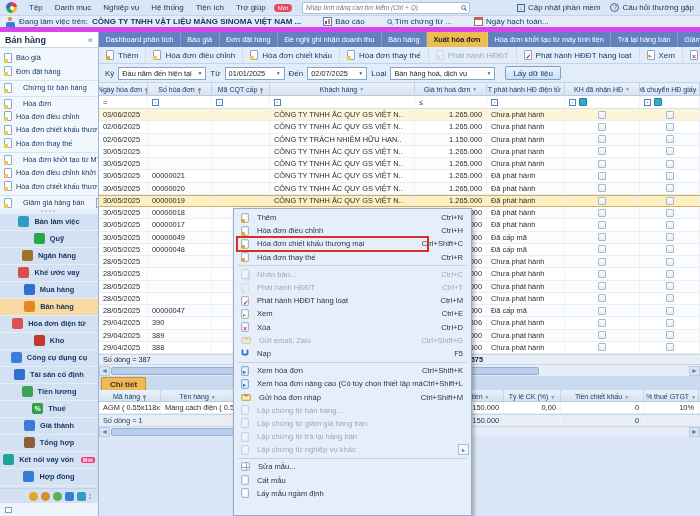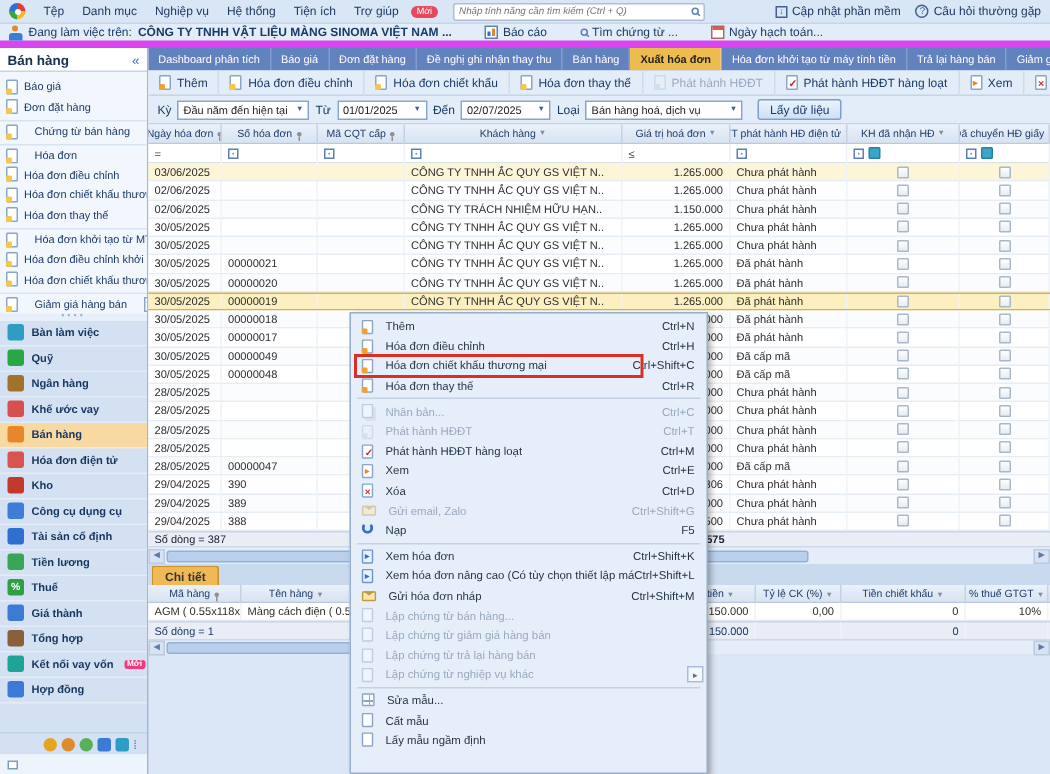--- a/index.html
+++ b/index.html
@@ -41,21 +41,21 @@
   .sb-title{font-weight:bold;font-size:9px;color:#16304f;}
   .sb-collapse{margin-left:auto;color:#2f6fd0;font-size:9px;}
   .sb-items{padding-top:3px;}
   .sb-item{height:13.6px;display:flex;align-items:center;gap:4px;padding:0 4px;color:#1b3a66;font-size:7.3px;white-space:nowrap;overflow:hidden;}
   .sb-item.sep{border-top:1px solid #d8e4f2;margin-top:2px;padding-top:1px;gap:11px;}
   .sb-item .dd{display:none;}
   .sb-item.dropdown .dd{display:flex;margin-left:auto;}
   .dd{width:10px;height:10px;border:1px solid #8aa5c6;background:#fff;font-size:5px;align-items:center;justify-content:center;color:#333;display:flex;}
   .sb-resize{height:5px;display:flex;align-items:center;justify-content:center;color:#9ab0c9;font-size:6px;letter-spacing:2px;background:#e7f0fa;}
   .sb-modules{background:#d3e1f3;flex:1;display:flex;flex-direction:column;}
-  .sb-mod{height:17px;display:flex;align-items:center;gap:5px;padding:0 5px;border-bottom:1px solid #e3edf8;font-weight:bold;color:#15355e;font-size:7.4px;white-space:nowrap;overflow:hidden;}
+  .sb-mod{height:17px;display:flex;align-items:center;gap:5px;padding:0 5px;border-bottom:1px solid #e3edf8;font-weight:bold;color:#15355e;font-size:7.4px;white-space:nowrap;overflow:hidden;justify-content:center;}
   .sb-mod.active{background:#f9d9a2;}
   .mic{width:11px;height:11px;border-radius:2px;flex:none;color:#fff;font-size:7px;font-weight:bold;display:flex;align-items:center;justify-content:center;}
   .mic.desk{background:#2e9cc3;}
   .mic.cash{background:#27a844;}
   .mic.bank{background:#a0722a;}
   .mic.loan{background:#d94f4f;}
   .mic.purchase{background:#2f6fd0;}
   .mic.sales{background:#e8872a;}
   .mic.einvoice{background:#d9534f;}
   .mic.warehouse{background:#c0392b;}
@@ -315,20 +315,25 @@
           <span>Ngân hàng</span>
 
         </div>
 
         <div class="sb-mod">
           <span class="mic loan"></span>
           <span>Khế ước vay</span>
 
         </div>
 
+        <div class="sb-mod">
+          <span class="mic purchase"></span>
+          <span>Mua hàng</span>
+
+        </div>
 
         <div class="sb-mod active">
           <span class="mic sales"></span>
           <span>Bán hàng</span>
 
         </div>
 
         <div class="sb-mod">
           <span class="mic einvoice"></span>
           <span>Hóa đơn điện tử</span>
@@ -410,21 +415,21 @@
 
   <div class="content">
     <div class="tabstrip">
 
         <span class="tab">Dashboard phân tích</span>
 
         <span class="tab">Báo giá</span>
 
         <span class="tab">Đơn đặt hàng</span>
 
-        <span class="tab">Đề nghị ghi nhận thay thu</span>
+        <span class="tab">Đề nghị ghi nhận doanh thu</span>
 
         <span class="tab">Bán hàng</span>
 
         <span class="tab active">Xuất hóa đơn</span>
 
         <span class="tab">Hóa đơn khởi tạo từ máy tính tiền</span>
 
         <span class="tab">Trả lại hàng bán</span>
 
         <span class="tab">Giảm giá hàng bán</span>

